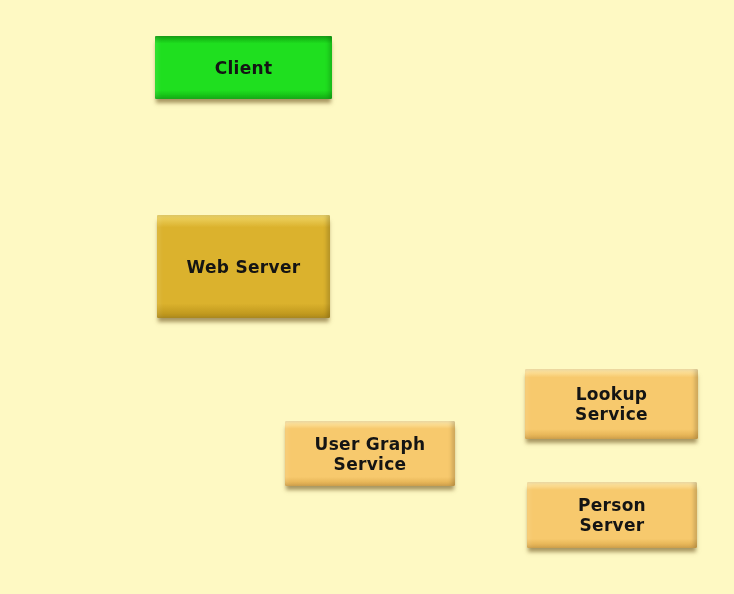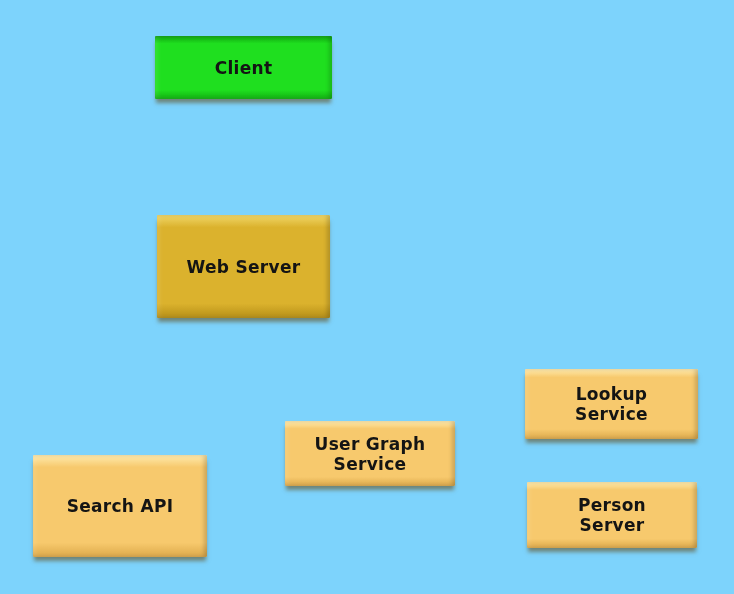--- a/index.html
+++ b/index.html
@@ -4,21 +4,21 @@
 <style>
   html, body {
     margin: 0;
     padding: 0;
     background: #000000;
   }
   .canvas {
     position: relative;
     width: 734px;
     height: 594px;
-    background: #7dd3fc;
+    background: #fef9c3;
     overflow: hidden;
     font-family: "DejaVu Sans", sans-serif;
   }
   .node {
     position: absolute;
     display: flex;
     align-items: center;
     justify-content: center;
     text-align: center;
     font-weight: bold;
@@ -51,23 +51,20 @@
 <div class="canvas">
 
   <div class="node n-client" style="--fill: #1FDF1F; --hl: #0FA50F; --dk: #12B112; color: rgb(20, 20, 20);">
     <span>Client</span>
   </div>
 
   <div class="node n-web" style="--fill: #DBB22D; --hl: #F0D768; --dk: #B68F18; color: rgb(20, 20, 20);">
     <span>Web Server</span>
   </div>
 
-  <div class="node n-search" style="--fill: #F7C96D; --hl: #FFEBAE; --dk: #DCA94A; color: rgb(20, 20, 20);">
-    <span>Search API</span>
-  </div>
 
   <div class="node n-ugs" style="--fill: #F7C96D; --hl: #FFEBAE; --dk: #DCA94A; color: rgb(20, 20, 20);">
     <span>User Graph
 Service</span>
   </div>
 
   <div class="node n-lookup" style="--fill: #F7C96D; --hl: #FFEBAE; --dk: #DCA94A; color: rgb(20, 20, 20); justify-content: center;">
     <span>Lookup
 Service</span>
   </div>

